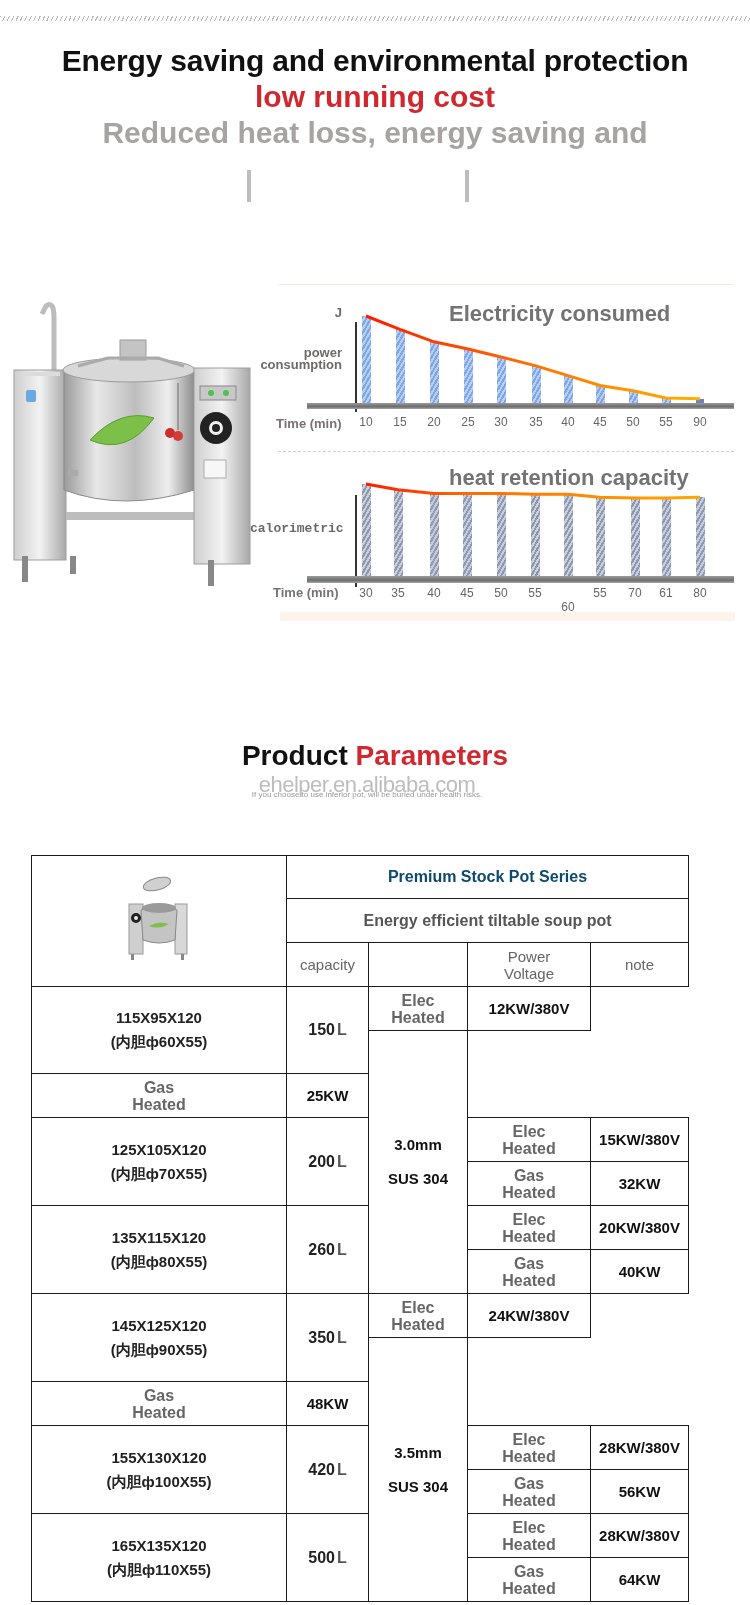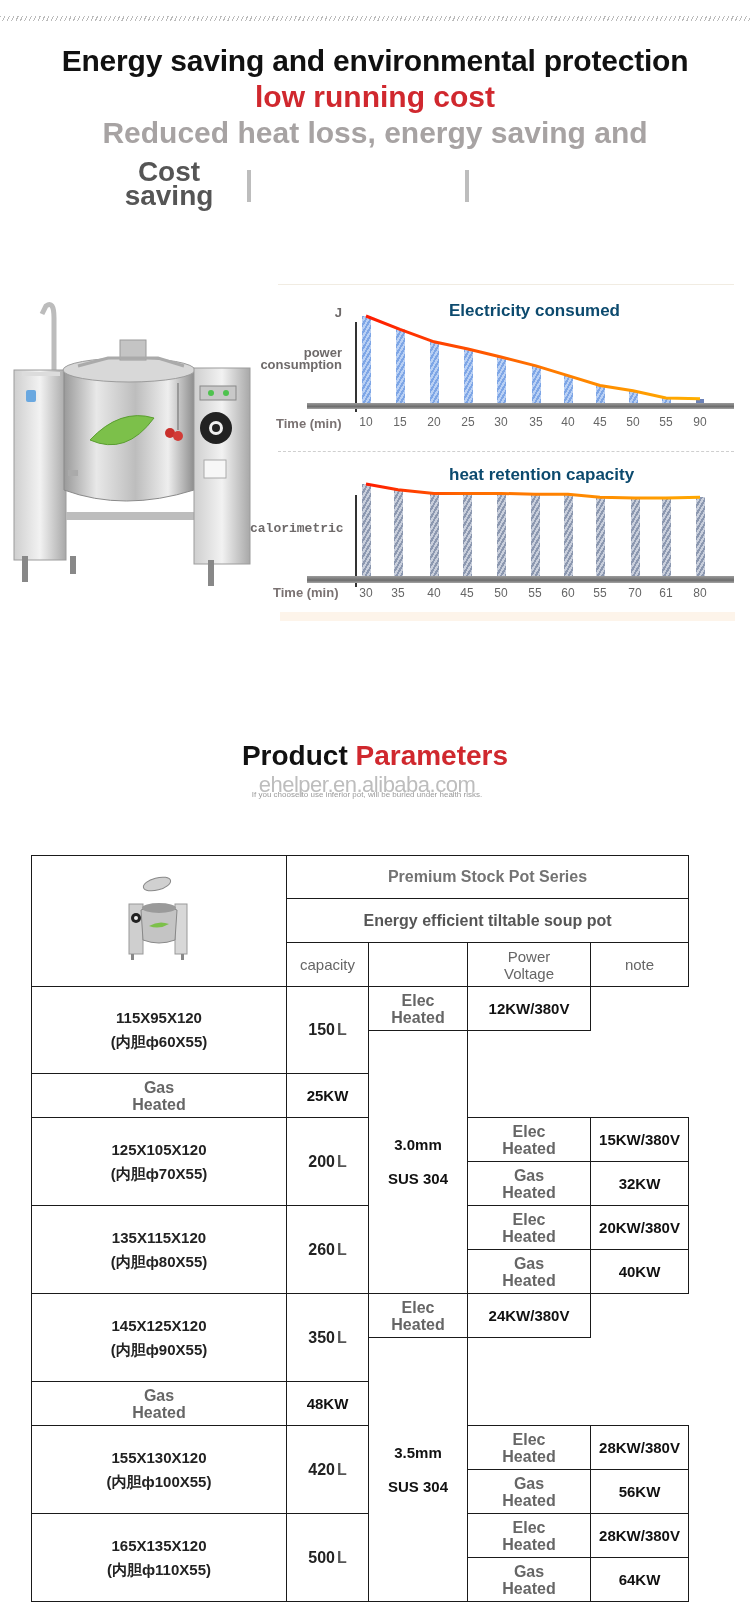--- a/index.html
+++ b/index.html
@@ -24,65 +24,61 @@
   .f3 { left: 495px; width: 124px; }
   .sep { position: absolute; top: 10px; width: 4px; height: 32px; background: #bdbdbd; }
   .sep1 { left: 247px; }
   .sep2 { left: 465px; }
 
   
   .pot-illus { position: absolute; left: 8px; top: 290px; width: 250px; height: 300px; }
   .chart-top-line { position: absolute; left: 278px; top: 284px; width: 456px; height: 1px; background: #f1ece2; }
   .chart-divider { position: absolute; left: 278px; top: 451px; width: 456px; height: 0; border-top: 1px dashed #cfcfcf; }
   .chart-bottom-band { position: absolute; left: 280px; top: 612px; width: 455px; height: 9px; background: #fdf4ea; }
-  .chart-title { position: absolute; font-weight: bold; font-size: 17px; color: #0c4a6e; white-space: nowrap; }
+  .chart-title { position: absolute; font-weight: bold; font-size: 22px; color: #737373; white-space: nowrap; }
   .axis-label { position: absolute; font-weight: bold; font-size: 13px; color: #6e6a6a; text-align: right; line-height: 12px; white-space: nowrap; }
   .time-label { position: absolute; font-weight: bold; font-size: 13px; color: #7a7272; white-space: nowrap; }
   .tick { position: absolute; font-size: 12px; color: #666666; width: 30px; text-align: center; margin-left: -15px; }
   .y-axis { position: absolute; width: 2px; background: #333333; }
   .x-axis { position: absolute; height: 7px; background: linear-gradient(#9b9b9b, #6d6d6d 60%, #a5a5a5); }
   .bar { position: absolute; width: 9px; margin-left: -4px;
          background: repeating-linear-gradient(120deg, #7ea6e6 0 2px, #b9d0f4 2px 4px); }
   .bar.grey { background: repeating-linear-gradient(120deg, #8c98b0 0 2px, #c9cfdc 2px 4px); }
   .bar.last { background: #6c82b8; width: 8px; }
 
   
   .pp-title { position: absolute; top: 740px; left: 0; width: 750px; text-align: center; font-size: 28px; font-weight: bold; white-space: nowrap; }
   .pp-title .black { color: #111111; }
   .pp-title .red { color: #d0282e; }
   .watermark { position: absolute; top: 772px; left: 0; width: 734px; text-align: center; font-size: 22px; color: #bdbdbd; letter-spacing: -0.5px; }
   .fineprint { position: absolute; top: 790px; left: 0; width: 734px; text-align: center; font-size: 8px; color: #9a9a9a; }
 
   table.params { position: absolute; left: 31px; top: 855px; width: 657px; border-collapse: collapse; table-layout: fixed; }
   table.params td { border: 1.5px solid #1a1a1a; text-align: center; vertical-align: middle; padding: 0; }
-  .th-series { height: 43px; font-weight: bold; font-size: 16px; color: #737373; }
+  .th-series { height: 43px; font-weight: bold; font-size: 16px; color: #0c4a6e; }
   .th-sub { height: 44px; font-weight: bold; font-size: 16px; color: #555555; }
   .th-col { height: 44px; font-size: 15px; color: #666666; line-height: 17px; }
   .dim { font-weight: bold; font-size: 15px; color: #222222; line-height: 24px; }
   .cap { font-weight: bold; font-size: 16px; color: #222222; }
   .cap .unit { color: #555555; margin-left: 2px; }
   .heat { font-weight: bold; font-size: 16px; color: #666666; line-height: 17px; height: 44px; }
   .pv { font-weight: bold; font-size: 15px; color: #111111; }
   .note { font-weight: bold; font-size: 15px; color: #111111; line-height: 34px; }
   .thumb-cell { position: relative; }
 </style>
 </head>
 <body>
 
 <div class="hatch-line"></div>
 
 <div class="headline h1">Energy saving and environmental protection</div>
 <div class="headline h2">low running cost</div>
 <div class="headline h3">Reduced heat loss, energy saving and</div>
 
 <div class="features">
-  <div class="feature f1">
-    <span class="l">Cost</span>
-    <span class="l">saving</span>
-  </div>
   <div class="sep sep1"></div>
   <div class="sep sep2"></div>
 </div>
 
 <svg class="pot-illus" viewBox="0 0 250 300">
   <defs>
     <linearGradient id="steel" x1="0" x2="1" y1="0" y2="0">
       <stop offset="0" stop-color="#9a9a9a"></stop>
       <stop offset="0.25" stop-color="#e8e8e8"></stop>
       <stop offset="0.55" stop-color="#bdbdbd"></stop>
@@ -209,21 +205,21 @@
   </svg>
   <div class="x-axis" style="left:307px; top:576px; height:7px; width:427px;"></div>
   <div class="time-label" style="left:273px; top:585px;">Time (min)</div>
   <div id="ticks2">
       <div class="tick" style="left: 366px; top: 586px;">30</div>
       <div class="tick" style="left: 398px; top: 586px;">35</div>
       <div class="tick" style="left: 434px; top: 586px;">40</div>
       <div class="tick" style="left: 467px; top: 586px;">45</div>
       <div class="tick" style="left: 501px; top: 586px;">50</div>
       <div class="tick" style="left: 535px; top: 586px;">55</div>
-      <div class="tick" style="left: 568px; top: 586px;">60</div>
+      <div class="tick" style="left: 568px; top: 600px;">60</div>
       <div class="tick" style="left: 600px; top: 586px;">55</div>
       <div class="tick" style="left: 635px; top: 586px;">70</div>
       <div class="tick" style="left: 666px; top: 586px;">61</div>
       <div class="tick" style="left: 700px; top: 586px;">80</div>
     </div>
 </div>
 
 <div class="pp-title">
   <span class="black">Product</span>
   <span class="red">Parameters</span>

